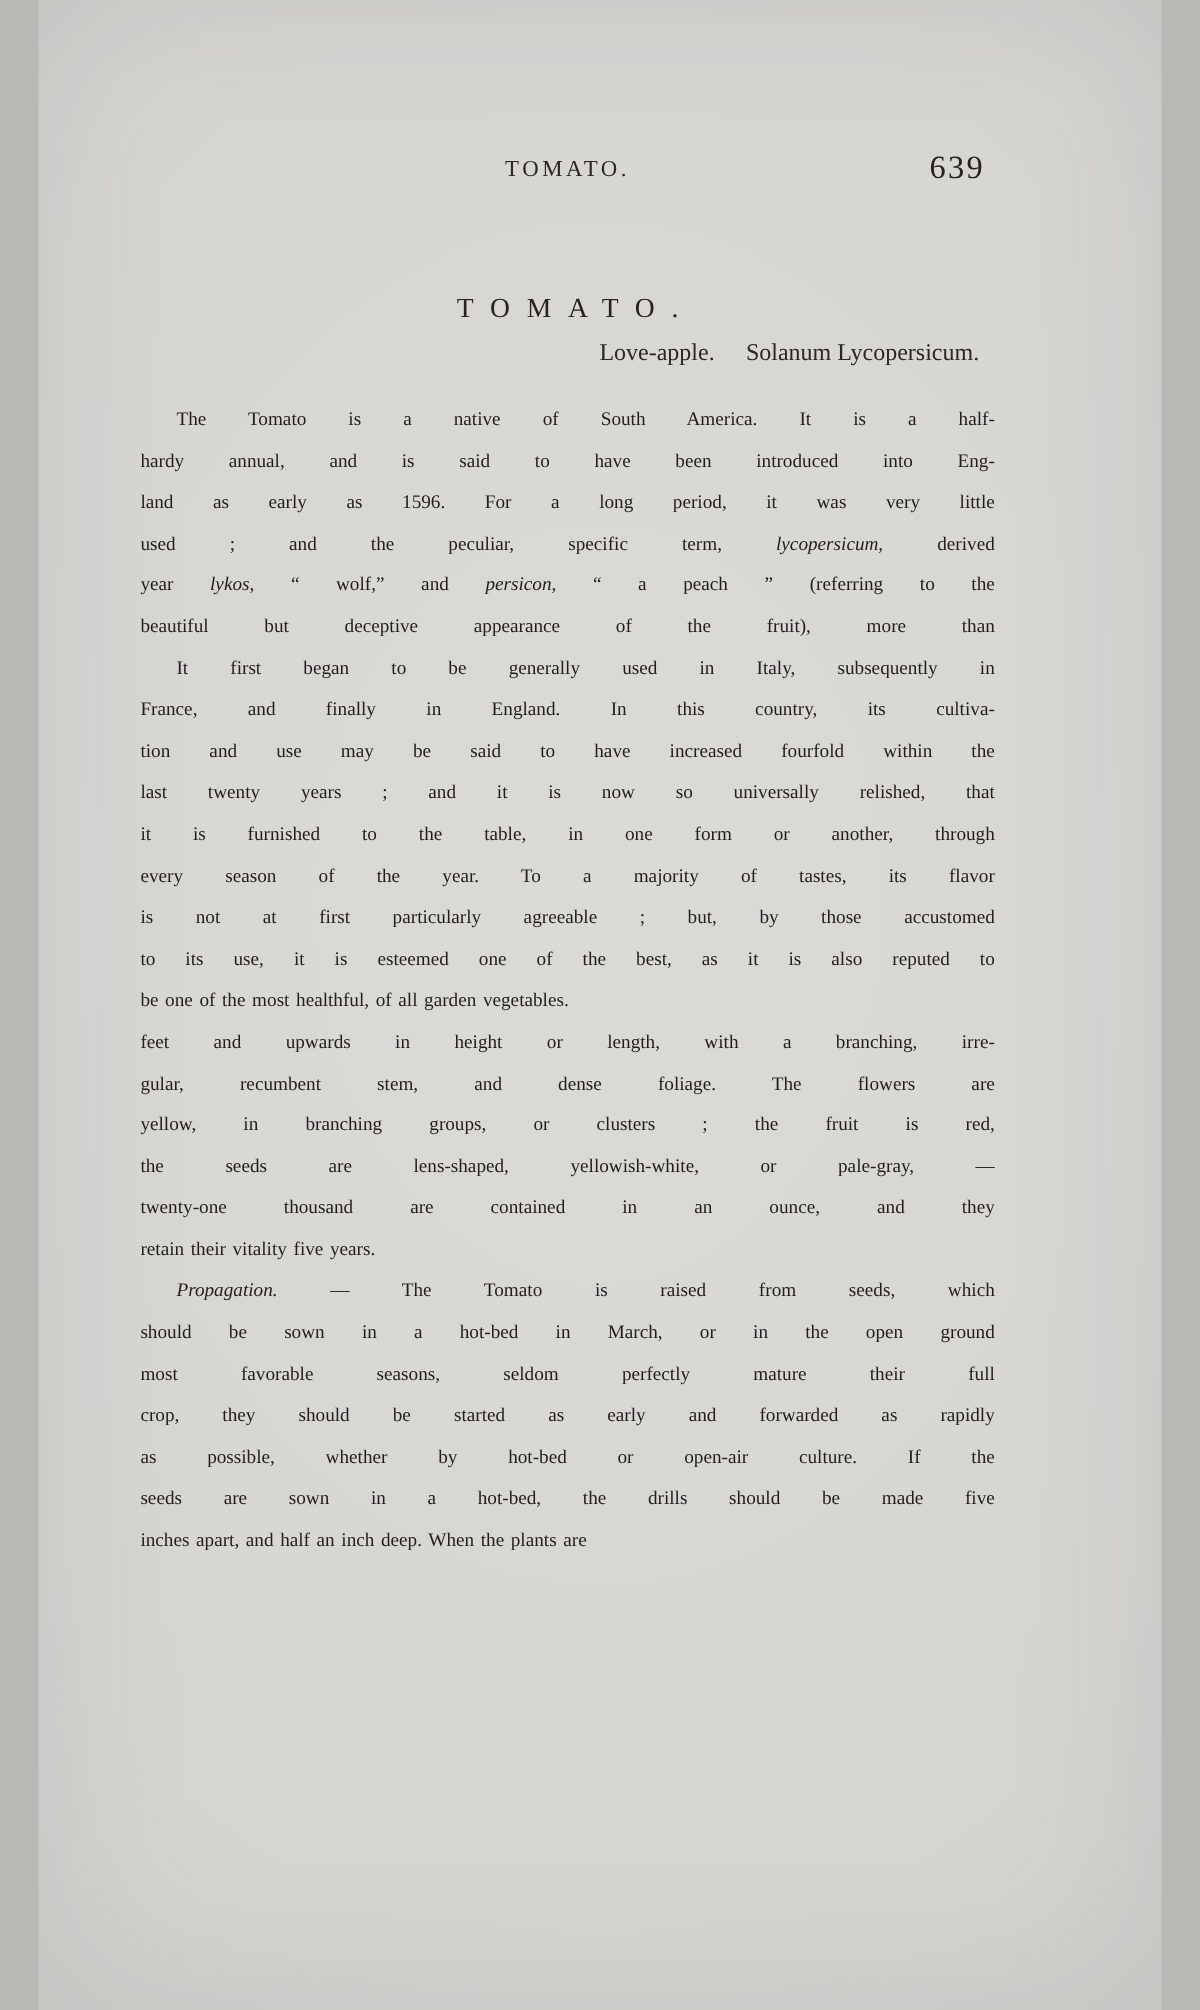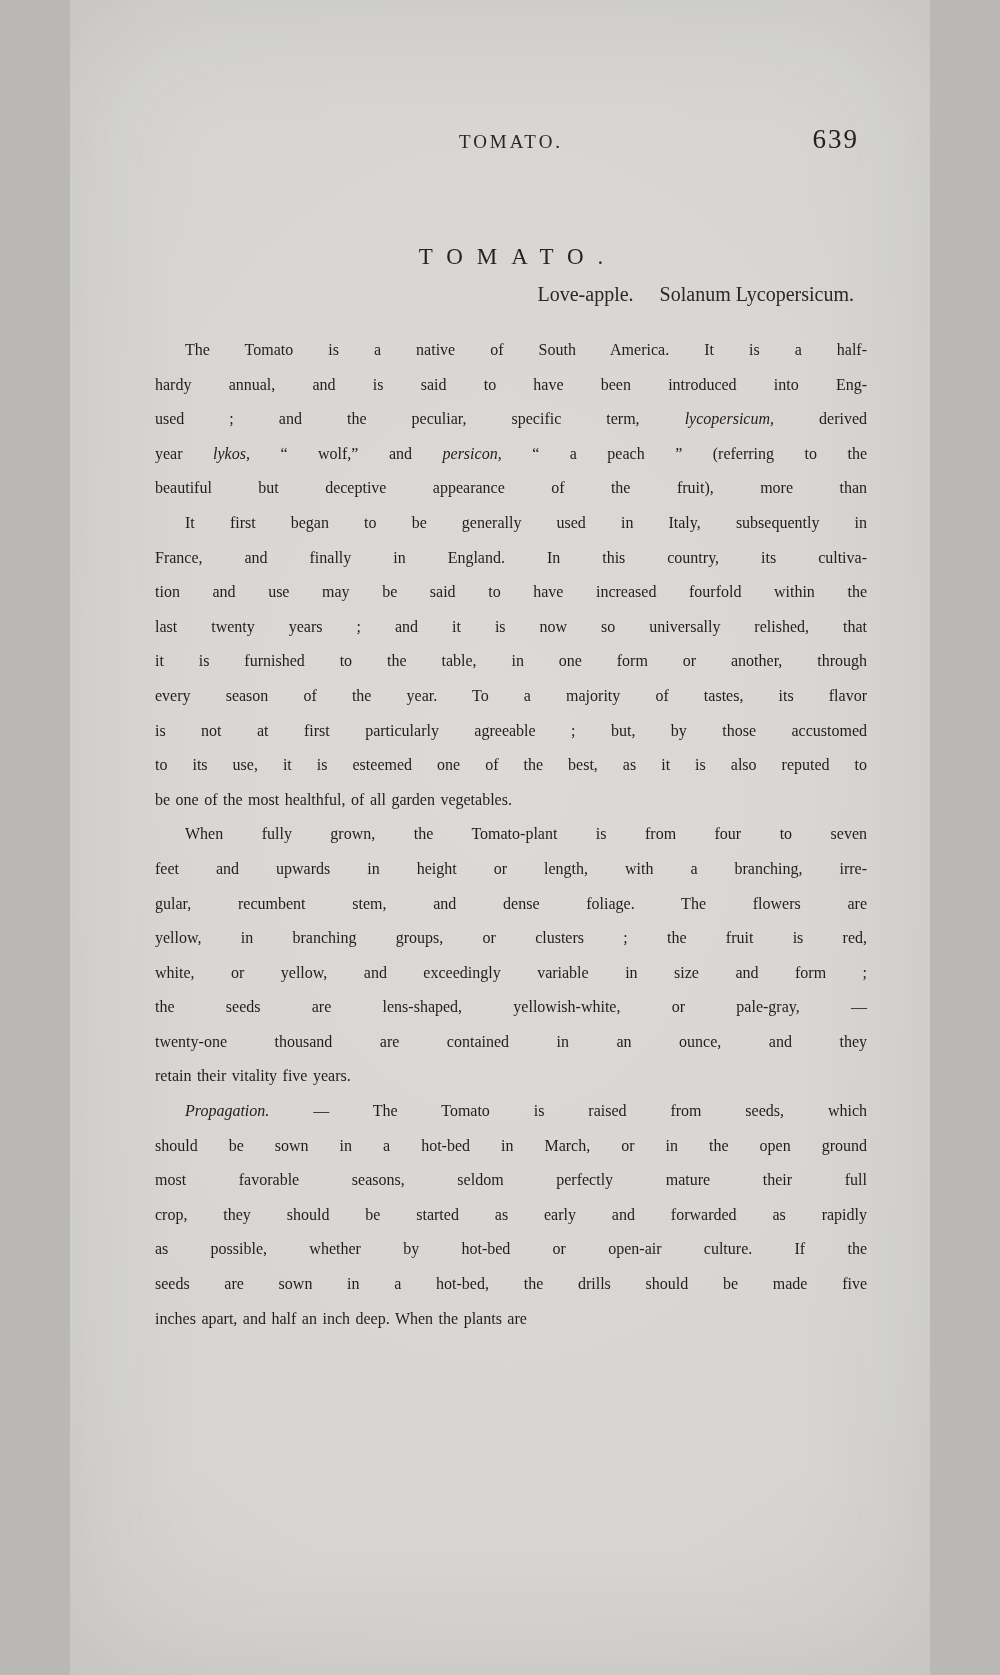--- a/index.html
+++ b/index.html
@@ -2,21 +2,21 @@
 <html><head>
 <meta charset="utf-8">
 <style>
   html, body {
     margin: 0;
     padding: 0;
     background: #b9b8b5;
   }
   .page {
     position: relative;
-    width: 860px;
+    width: 936px;
     height: 1675px;
     margin: 0 auto;
     background:
       radial-gradient(ellipse 120% 90% at 50% 45%, #dbdad7 0%, #d6d5d2 55%, #cccbc7 100%);
     box-shadow: inset 0 0 140px rgba(60,55,50,0.10);
     overflow: hidden;
     font-family: "Liberation Serif", "DejaVu Serif", serif;
     color: #211e1b;
   }
   .content {
@@ -92,41 +92,40 @@
     <div class="chapter-title">TOMATO.</div>
 
     <div class="subtitle">
       <span class="part">Love-apple.</span><span class="part">Solanum Lycopersicum.</span>
     </div>
 
     <div class="text-body" id="text-body">
         <div class="paragraph">
           <div class="line first"><span>The Tomato is a native of South America. It is a half-</span></div>
           <div class="line"><span>hardy annual, and is said to have been introduced into Eng-</span></div>
+          <div class="line"><span>land as early as 1596. For a long period, it was very little</span></div>
           <div class="line"><span>used ; and the peculiar, specific term, </span><i>lycopersicum,</i><span> derived</span></div>
           <div class="line"><span>year </span><i>lykos,</i><span> “ wolf,” and </span><i>persicon,</i><span> “ a peach ” (referring to the</span></div>
           <div class="line"><span>beautiful but deceptive appearance of the fruit), more than</span></div>
         </div>
         <div class="paragraph">
           <div class="line first"><span>It first began to be generally used in Italy, subsequently in</span></div>
           <div class="line"><span>France, and finally in England. In this country, its cultiva-</span></div>
           <div class="line"><span>tion and use may be said to have increased fourfold within the</span></div>
           <div class="line"><span>last twenty years ; and it is now so universally relished, that</span></div>
           <div class="line"><span>it is furnished to the table, in one form or another, through</span></div>
           <div class="line"><span>every season of the year. To a majority of tastes, its flavor</span></div>
           <div class="line"><span>is not at first particularly agreeable ; but, by those accustomed</span></div>
           <div class="line"><span>to its use, it is esteemed one of the best, as it is also reputed to</span></div>
           <div class="line last"><span>be one of the most healthful, of all garden vegetables.</span></div>
         </div>
         <div class="paragraph">
-          <div class="line first"><span>When fully grown, the Tomato-plant is from four to seven</span></div>
           <div class="line"><span>feet and upwards in height or length, with a branching, irre-</span></div>
           <div class="line"><span>gular, recumbent stem, and dense foliage. The flowers are</span></div>
           <div class="line"><span>yellow, in branching groups, or clusters ; the fruit is red,</span></div>
-          <div class="line"><span>white, or yellow, and exceedingly variable in size and form ;</span></div>
           <div class="line"><span>the seeds are lens-shaped, yellowish-white, or pale-gray, —</span></div>
           <div class="line"><span>twenty-one thousand are contained in an ounce, and they</span></div>
           <div class="line last"><span>retain their vitality five years.</span></div>
         </div>
         <div class="paragraph">
           <div class="line first"><i>Propagation.</i><span> — The Tomato is raised from seeds, which</span></div>
           <div class="line"><span>should be sown in a hot-bed in March, or in the open ground</span></div>
           <div class="line"><span>most favorable seasons, seldom perfectly mature their full</span></div>
           <div class="line"><span>crop, they should be started as early and forwarded as rapidly</span></div>
           <div class="line"><span>as possible, whether by hot-bed or open-air culture. If the</span></div>

